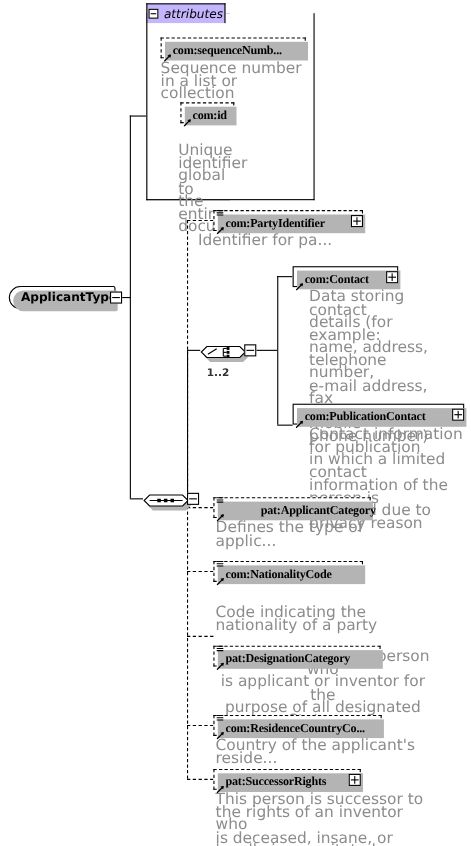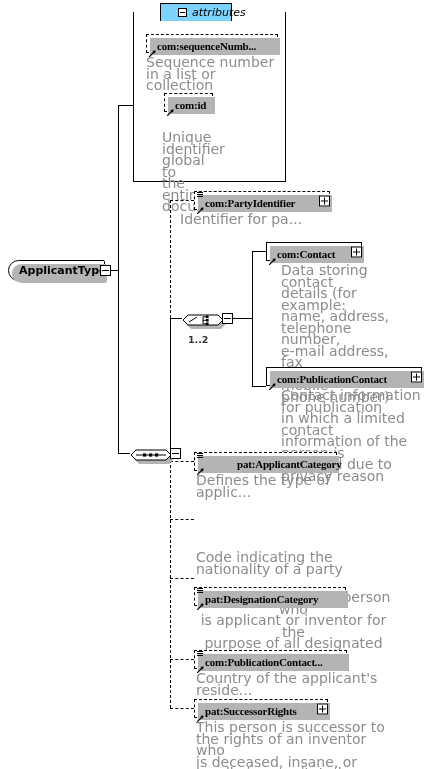--- a/index.html
+++ b/index.html
@@ -36,28 +36,27 @@
   .attr-frame {
     position: absolute;
     border: 1px solid #000;
     background: #fff;
     box-sizing: border-box;
   }
   .attr-tab {
     position: absolute;
     border: 1px solid #000;
     border-bottom: none;
-    background: #7dd3fc;
+    background: #c4b5fd;
     box-sizing: border-box;
     display: flex;
     align-items: center;
     gap: 5px;
-    padding-left: 17px;
+    padding-left: 1px;
     z-index: 3;
-    margin-left: 27px;
   }
   .attr-tab .label {
     font-style: italic;
     font-size: 11px;
     color: #000;
   }
 
   
   .pm {
     width: 9px; height: 9px;
@@ -382,20 +381,35 @@
     <span class="refarrow">
       <svg width="7" height="7" viewBox="0 0 7 7">
           <path d="M0 7 L6 1" stroke="#000" stroke-width="1.2" fill="none"></path>
           <path d="M6.5 0.5 L3.3 1.1 L5.9 3.7 Z" fill="#000"></path>
         </svg>
     </span>
     <span class="nm">pat:ApplicantCategory</span>
   </div>
   <div class="anno" style="left:196px; top:475px; width:180px;">Defines the type of applic...</div>
 
+  <div class="node dashed" style="left:194px; top:510px; width:136px;">
+    <span class="shadow"></span>
+    <span class="seqmini">
+      <svg width="8" height="8" viewBox="0 0 8 8">
+          <path d="M1 1.5 H7 M1 3.5 H7 M1 5.5 H7" stroke="#000" stroke-width="1"></path>
+        </svg>
+    </span>
+    <span class="refarrow">
+      <svg width="7" height="7" viewBox="0 0 7 7">
+          <path d="M0 7 L6 1" stroke="#000" stroke-width="1.2" fill="none"></path>
+          <path d="M6.5 0.5 L3.3 1.1 L5.9 3.7 Z" fill="#000"></path>
+        </svg>
+    </span>
+    <span class="nm">com:NationalityCode</span>
+  </div>
   <div class="anno" style="left:196px; top:533px; width:180px;margin-top:19px;">Code indicating the
 nationality of a party</div>
 
   <div class="node dashed" style="left:194px; top:587px; width:152px;">
     <span class="shadow"></span>
     <span class="seqmini">
       <svg width="8" height="8" viewBox="0 0 8 8">
           <path d="M1 1.5 H7 M1 3.5 H7 M1 5.5 H7" stroke="#000" stroke-width="1"></path>
         </svg>
     </span>
@@ -418,21 +432,21 @@
       <svg width="8" height="8" viewBox="0 0 8 8">
           <path d="M1 1.5 H7 M1 3.5 H7 M1 5.5 H7" stroke="#000" stroke-width="1"></path>
         </svg>
     </span>
     <span class="refarrow">
       <svg width="7" height="7" viewBox="0 0 7 7">
           <path d="M0 7 L6 1" stroke="#000" stroke-width="1.2" fill="none"></path>
           <path d="M6.5 0.5 L3.3 1.1 L5.9 3.7 Z" fill="#000"></path>
         </svg>
     </span>
-    <span class="nm">com:PublicationContact...</span>
+    <span class="nm">com:ResidenceCountryCo...</span>
   </div>
   <div class="anno" style="left:196px; top:673px; width:195px;">Country of the applicant's reside...</div>
 
   <div class="node dashed" style="left:194px; top:699px; width:134px;">
     <span class="shadow"></span>
     <span class="refarrow">
       <svg width="7" height="7" viewBox="0 0 7 7">
           <path d="M0 7 L6 1" stroke="#000" stroke-width="1.2" fill="none"></path>
           <path d="M6.5 0.5 L3.3 1.1 L5.9 3.7 Z" fill="#000"></path>
         </svg>

